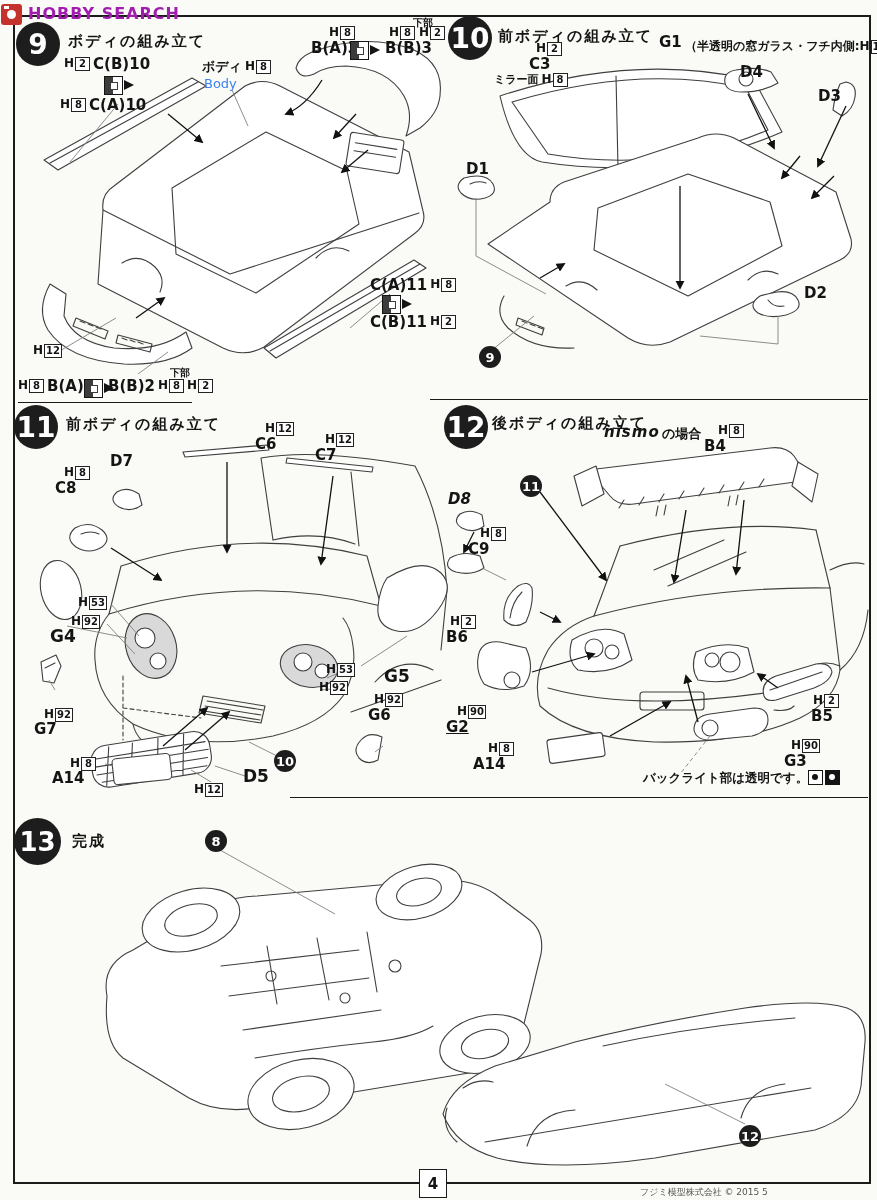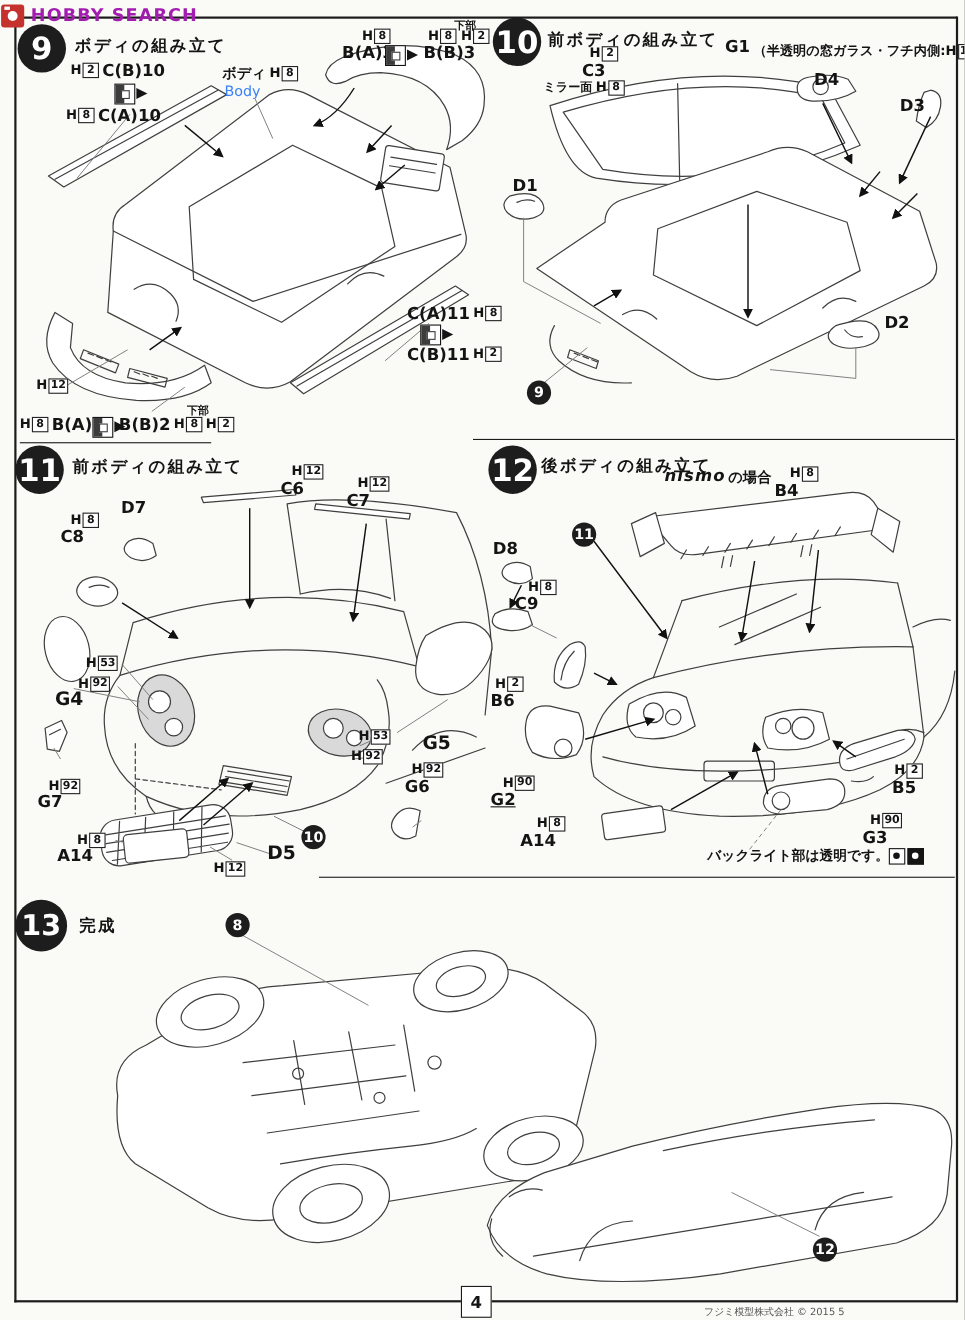--- a/index.html
+++ b/index.html
@@ -26,21 +26,21 @@
   .swap{position:absolute;width:32px;height:18px;}
   .swap .sq{position:absolute;left:0;top:0;width:17px;height:17px;border:1px solid #141414;background:#fff;}
   .swap .sq::before{content:"";position:absolute;left:0;top:0;width:8px;height:17px;background:#3c3c3c;}
   .swap .sq::after{content:"";position:absolute;left:5px;top:5px;width:6px;height:6px;background:#fff;border:1px solid #3c3c3c;}
   .swap .ar{position:absolute;left:20px;top:4px;width:0;height:0;border-left:10px solid #141414;
             border-top:5px solid transparent;border-bottom:5px solid transparent;}
   
   .notebox{position:absolute;border:1.6px solid #141414;background:#fff;padding:3px 7px;
            font-size:12px;font-weight:600;white-space:nowrap;}
   .notetext{position:absolute;font-size:13px;line-height:17.5px;color:#1a1a1a;white-space:nowrap;font-weight:500;}
-  .smallnote{position:absolute;font-size:12.5px;font-weight:600;white-space:nowrap;display:flex;align-items:center;gap:0;}
+  .smallnote{position:absolute;font-size:12.5px;font-weight:600;white-space:nowrap;display:flex;gap:0;}
   .g1note{position:absolute;font-size:12px;font-weight:600;white-space:nowrap;display:flex;align-items:center;}
   
   .bl{display:inline-flex;gap:2px;}
   .bl i{position:relative;width:13px;height:13px;display:inline-block;}
   .bl .b1{background:#fff;border:1px solid #141414;}
   .bl .b1::after{content:"";position:absolute;left:3px;top:3px;width:6px;height:6px;border-radius:50%;background:#141414;}
   .bl .b2{background:#141414;border:1px solid #141414;}
   .bl .b2::after{content:"";position:absolute;left:3px;top:3px;width:6px;height:6px;border-radius:50%;background:#fff;}
   
   .wm-icon{position:absolute;left:1px;top:4px;width:21px;height:21px;background:#c5322d;border-radius:3px;}
@@ -503,21 +503,21 @@
       <path d="M250,282 L238,236" marker-end="url(#mk12)"></path>
       <path d="M330,248 L310,234" marker-end="url(#mk12)"></path>
     </g>
     <g class="ld">
       <path class="dsh" d="M262,296 L232,334"></path>
       <path d="M34,128 L58,140"></path>
     </g>
   </svg>
 
   <div class="refnum" style="left:520px;top:475px;">11</div>
-  <div class="lbl" style="left:448px;top:490px;">D8</div>
+  <div class="lbl" style="left:448px;top:490px;font-style:italic;">D8</div>
   <span class="chippos" style="left:480px;top:527px;">
       <span class="chip">
         <span class="cl">H</span>
         <span class="cn">8</span>
       </span>
     </span>
   <div class="lbl" style="left:468px;top:540px;">C9</div>
   <span class="chippos" style="left:450px;top:615px;">
       <span class="chip">
         <span class="cl">H</span>

